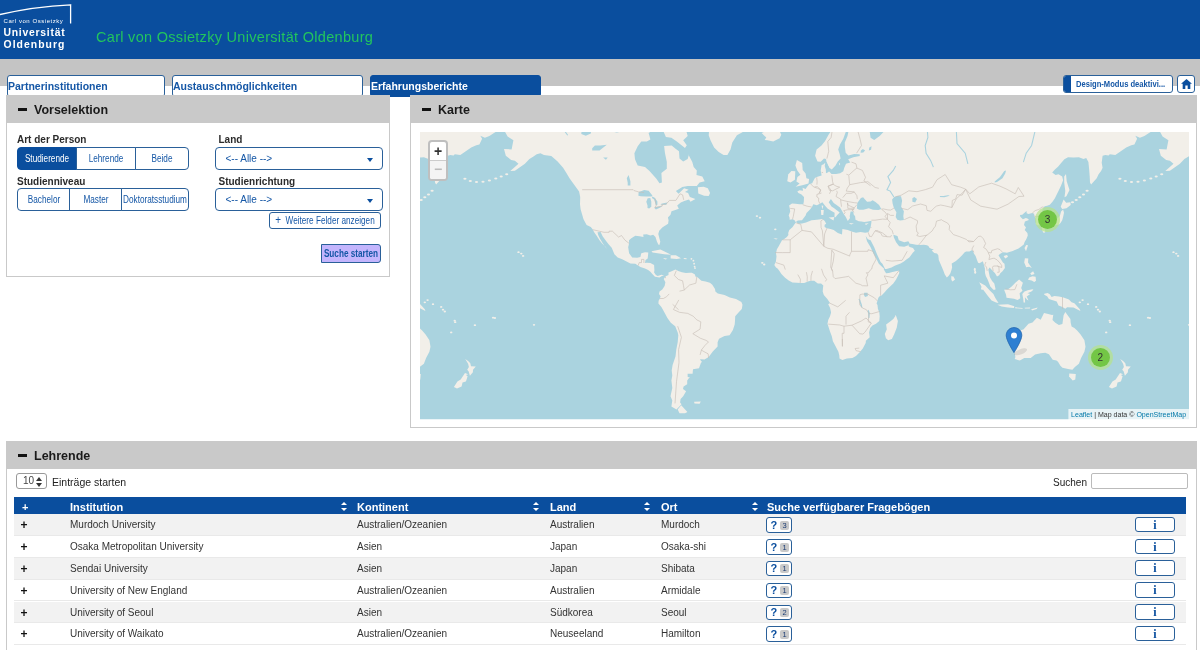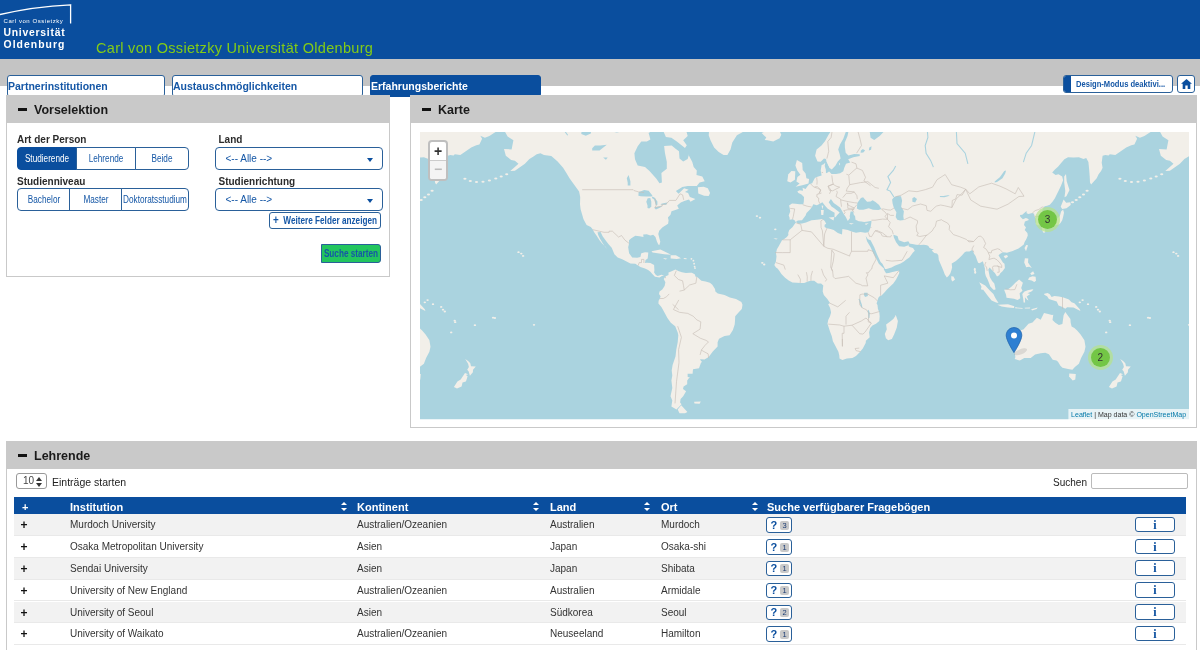--- a/index.html
+++ b/index.html
@@ -17,21 +17,21 @@
 .hct{position:absolute;top:4px;font-size:11px;color:#fff;font-weight:bold}
 </style></head>
 <body>
 <div style="position:absolute;left:0;top:0;width:1200px;height:58.5px;background:#0a4e9e">
   <svg width="90" height="58" viewBox="0 0 90 58" style="position:absolute;left:0;top:0">
     <path d="M0 14.5 C 20 9.8 45 6 70.6 4.8 L70.6 23.5" fill="none" stroke="#fff" stroke-width="1.3"></path>
     <text x="3.5" y="22.8" fill="#fff" font-size="6" letter-spacing="0.55" font-family="Liberation Sans">Carl von Ossietzky</text>
     <text x="3.5" y="35.5" fill="#fff" font-size="10.4" font-weight="bold" letter-spacing="0.75" font-family="Liberation Sans">Universität</text>
     <text x="3.5" y="48" fill="#fff" font-size="10.4" font-weight="bold" letter-spacing="1.05" font-family="Liberation Sans">Oldenburg</text>
   </svg>
-  <div style="position:absolute;left:96px;top:41px;color:#84cc16;font-size:14.5px;letter-spacing:0.3px;line-height:1">Carl von Ossietzky Universität Oldenburg</div>
+  <div style="position:absolute;left:96px;top:30px;color:#22c55e;font-size:14.5px;letter-spacing:0.3px;line-height:1">Carl von Ossietzky Universität Oldenburg</div>
 </div>
 <div style="position:absolute;left:0;top:58.5px;width:1200px;height:27.5px;background:#c4c4c4"></div>
 <div class="navbtn" style="left:7px;width:158px">Partnerinstitutionen</div>
 <div class="navbtn" style="left:172px;width:191px">Austauschmöglichkeiten</div>
 <div class="navbtn" style="left:370px;width:171px;background:#0a4e9e;color:#fff;border-color:#0a4e9e">Erfahrungsberichte</div>
 <div class="navbtn" style="left:1063px;width:110px;height:18px;font-size:9.5px;white-space:nowrap">
   <span style="position:absolute;left:0;top:0;bottom:0;width:7px;background:#0a4e9e;border-radius:2px 0 0 2px"></span>
     <span style="position:absolute;left:12px;top:0;line-height:16px;transform:scaleX(.8);transform-origin:left center">Design-Modus deaktivi...</span>
   </div>
 <div class="navbtn" style="left:1177px;width:18px;height:18px">
@@ -61,24 +61,24 @@
       <span class="sq">Bachelor</span>
     </div>
   <div class="gbtn" style="left:62px;width:53px;top:92px">
       <span class="sq">Master</span>
     </div>
   <div class="gbtn" style="left:114px;width:67.5px;top:92px;border-radius:0 4px 4px 0">
       <span class="sq">Doktoratsstudium</span>
     </div>
   <div class="blabel" style="left:211.5px;top:79.5px">Studienrichtung</div>
   <div class="sel" style="left:207.5px;top:92px;width:168px">&lt;-- Alle --&gt;<span class="caret"></span></div>
-  <div style="position:absolute;left:262px;top:116px;width:112px;height:16.5px;border:1px solid #2a6099;border-radius:3px;background:#fff;color:#1557a6;font-size:10px;font-weight:bold;text-align:center;line-height:15px;white-space:nowrap">
+  <div style="position:absolute;left:262px;top:116px;width:112px;height:16.5px;border:1px solid #2a6099;border-radius:3px;background:#fff;color:#1557a6;font-size:10px;font-weight:normal;text-align:center;line-height:15px;white-space:nowrap">
       <span class="sq"><span style="font-size:12px">+</span>&nbsp; Weitere Felder anzeigen</span>
     </div>
-  <div style="position:absolute;left:314px;top:147.5px;width:60px;height:19px;border:1px solid #2a6099;border-radius:0 3px 3px 0;background:#22c55e;color:#1557a6;font-size:10px;font-weight:bold;text-align:center;line-height:17px;white-space:nowrap">
+  <div style="position:absolute;left:314px;top:147.5px;width:60px;height:19px;border:1px solid #2a6099;border-radius:0 3px 3px 0;background:#c4b5fd;color:#1557a6;font-size:10px;font-weight:bold;text-align:center;line-height:17px;white-space:nowrap">
       <span class="sq">Suche starten</span>
     </div>
 </div>
 
 <div class="panel" style="left:410px;top:95px;width:786.5px;height:332.5px">
   <div class="phead"></div>
     <div class="pminus"></div>
     <div class="ptitle">Karte</div>
   <div style="position:absolute;left:9px;top:36px;width:769px;height:287.5px;overflow:hidden">
     <svg width="769.0" height="287.5" viewBox="0 0 769.0 287.5" style="position:absolute;left:0;top:0">

